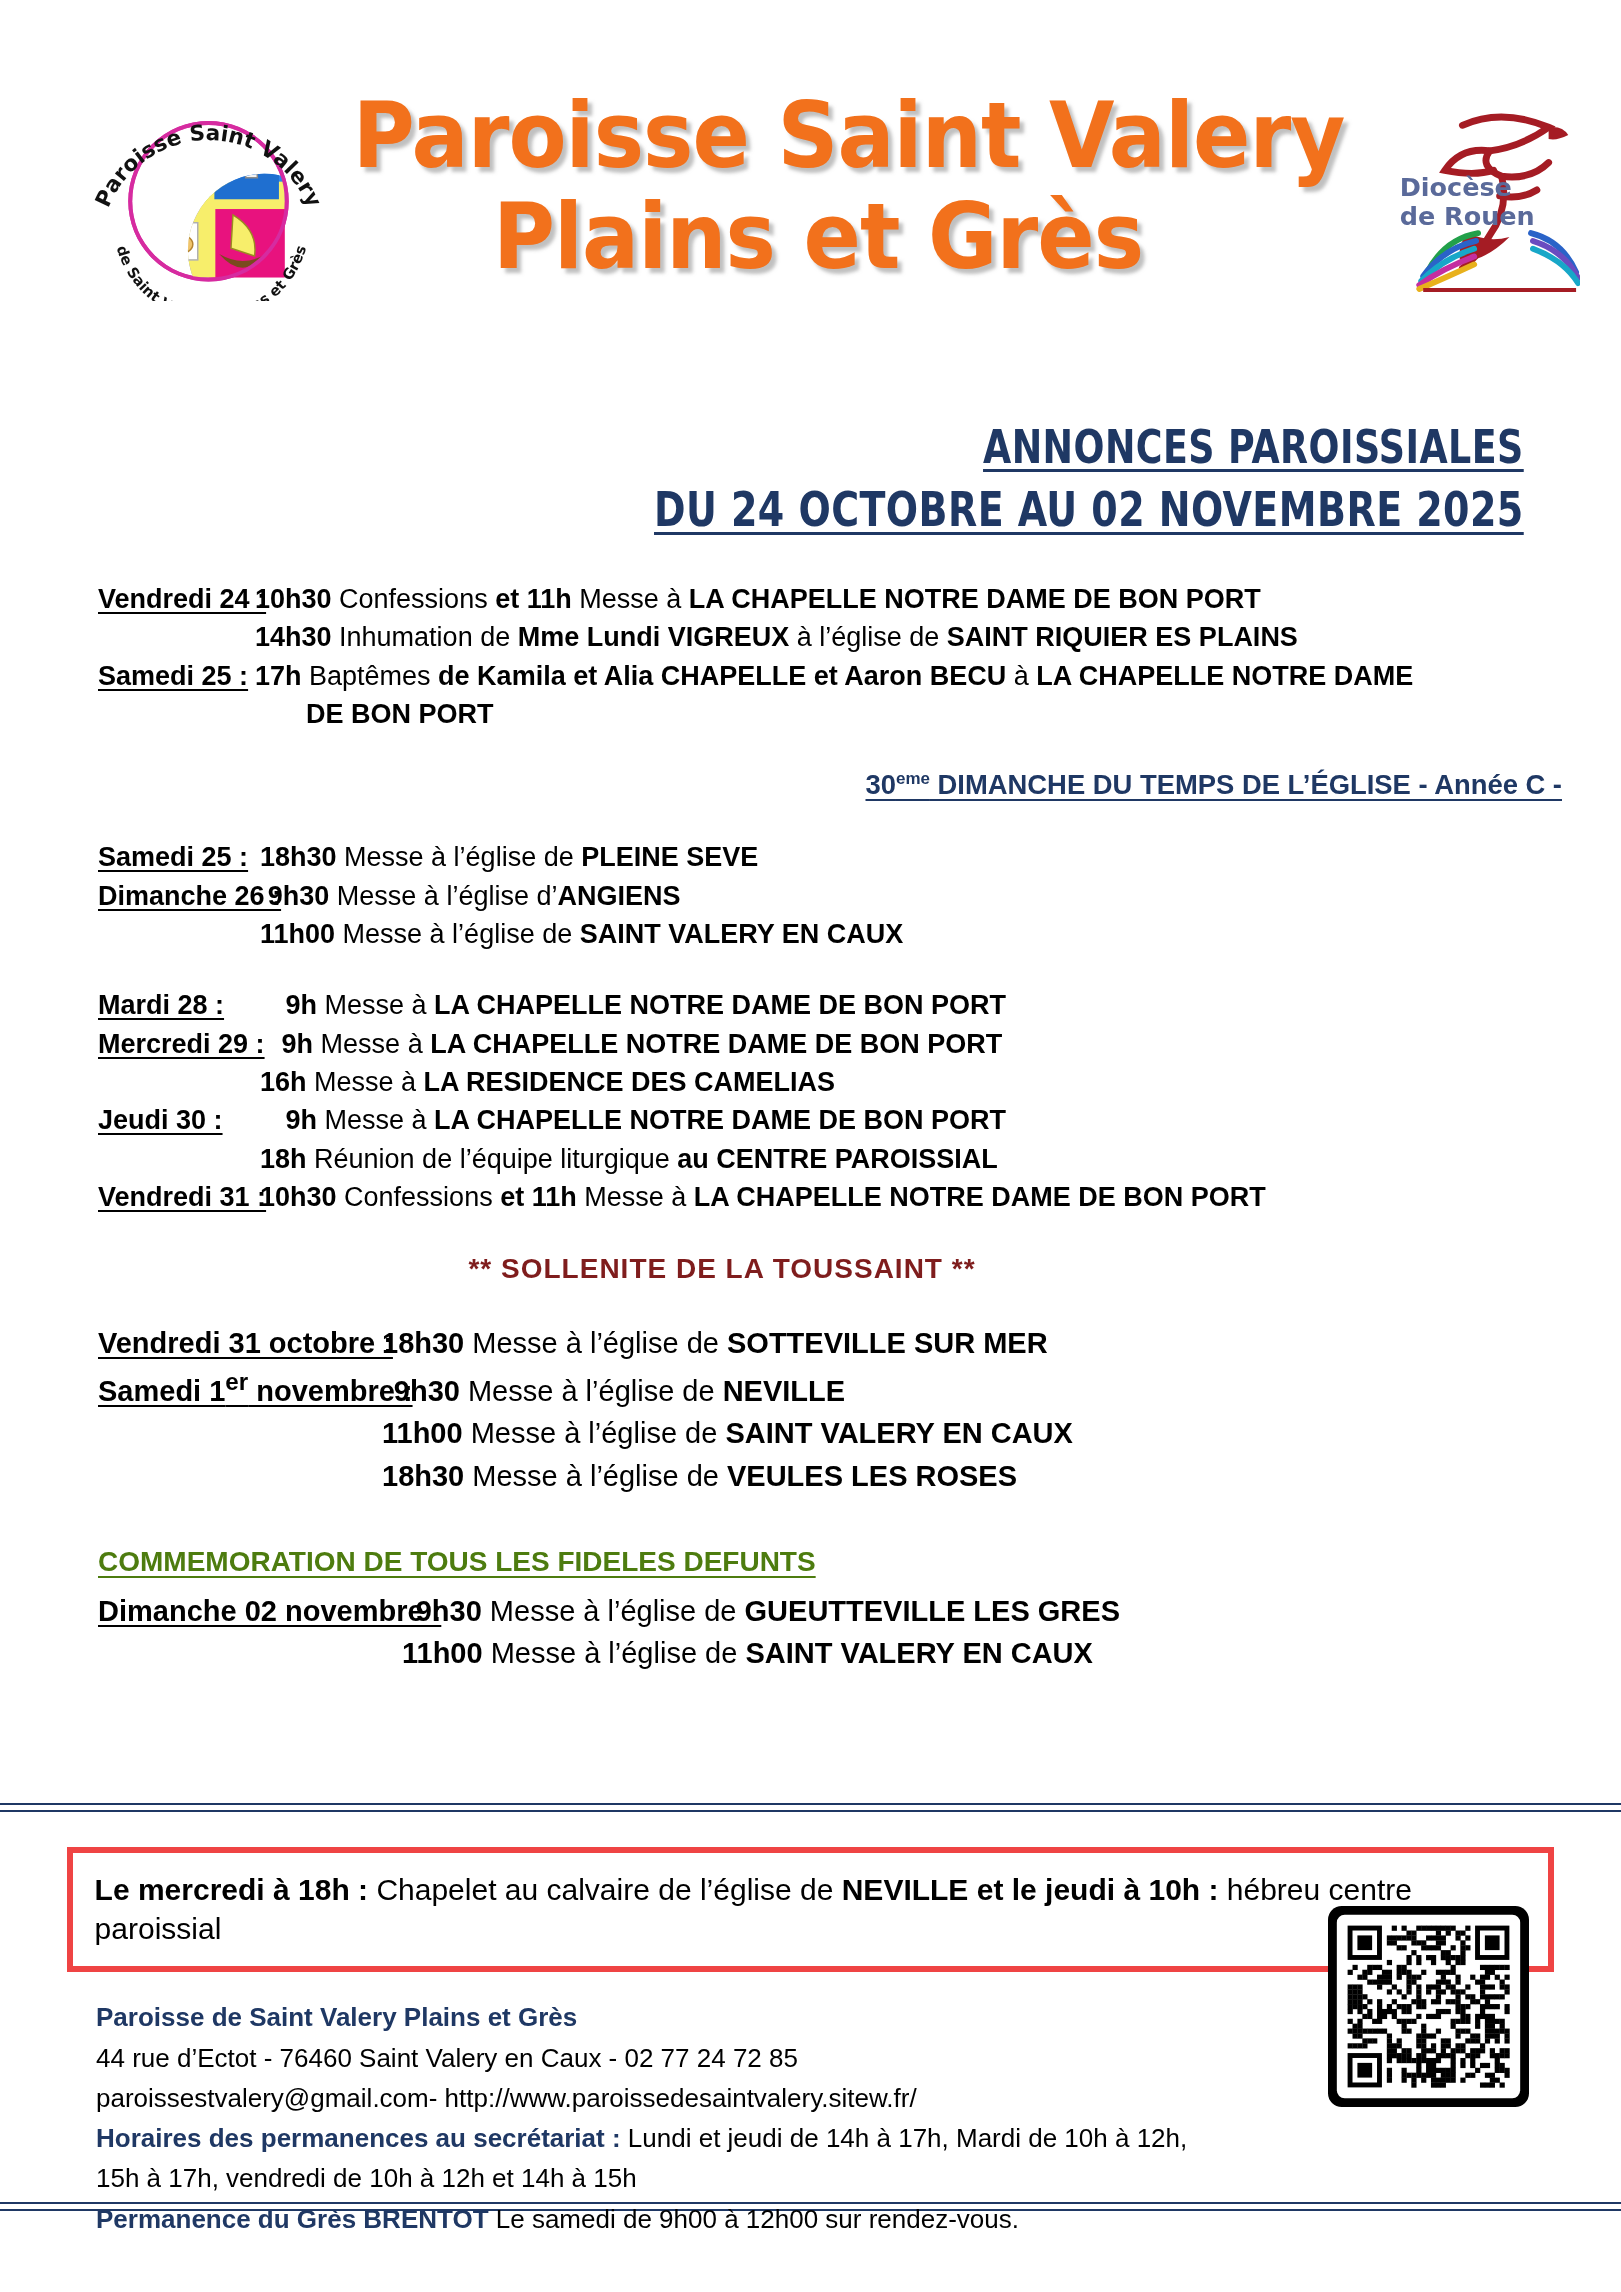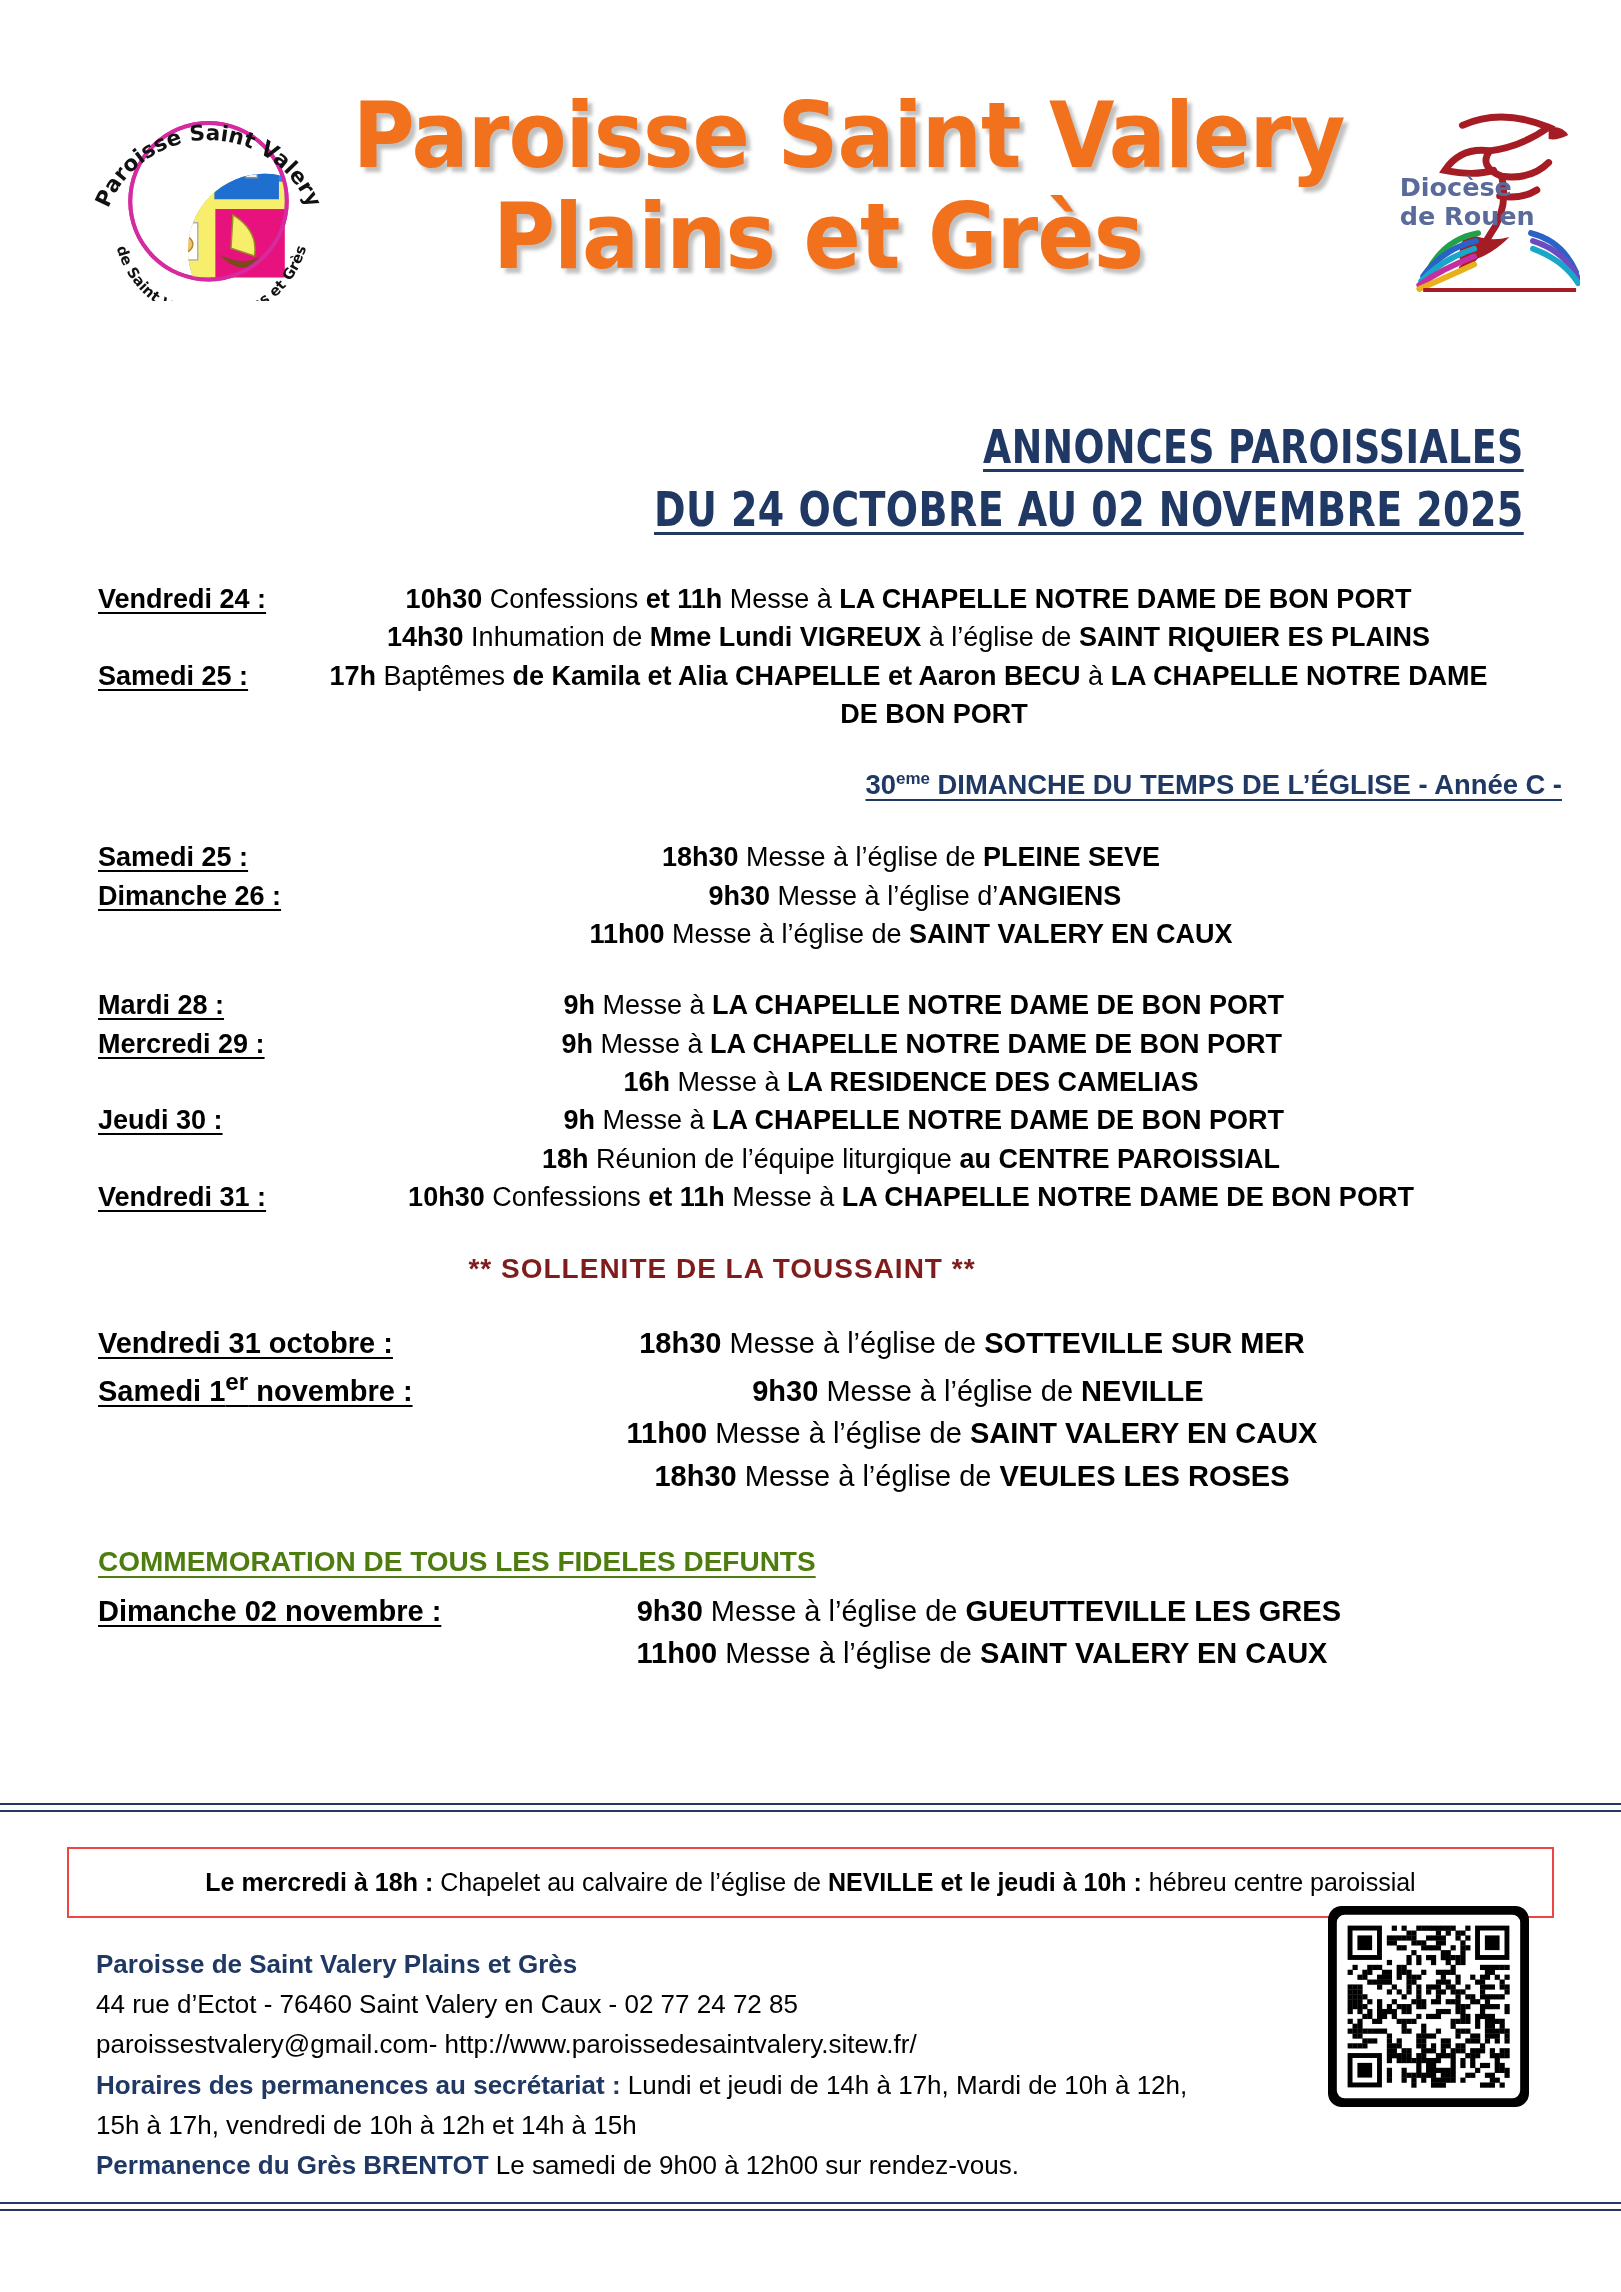--- a/index.html
+++ b/index.html
@@ -91,21 +91,21 @@
     align-items: baseline;
     white-space: nowrap;
   }
   .row .day {
     font-weight: bold;
     text-decoration: underline;
     text-underline-offset: 3.9px;
     text-decoration-thickness: 2px;
     flex: 0 0 auto;
   }
-  .row .body { flex: 1 1 auto; white-space: normal; text-align: center; }
+  .row .body { flex: 1 1 auto; white-space: normal; }
   .col-a .day { width: 157px; }
   .col-a .body { padding-left: 0px; }
   .col-b .day { width: 162px; }
   .col-c .day { width: 162px; }
   .col-d .day { width: 284px; }
   .col-e .day { width: 304px; }
 
   .ind { display: inline-block; }
   b { font-weight: bold; }
 
@@ -159,24 +159,24 @@
   .rule-bottom { top: 2202px; }
 
   .footer {
     position: absolute;
     top: 1825px;
     left: 0;
     width: 1621px;
   }
   .note-box {
     margin: 21.6px 67px 0 67px;
-    border: 2px solid #ef4444;
+    border: 6px solid #ef4444;
     padding: 17.6px 21.6px;
-    font-size: 25px;
-    text-align: center;
+    font-size: 30px;
+    text-align: left;
     line-height: 1.3;
   }
   .contact {
     margin: 25.5px 0 0 96px;
     font-size: 26px;
     line-height: 1.55;
     width: 1176px;
   }
   .contact .hl { color: #1F3864; font-weight: bold; }
 

